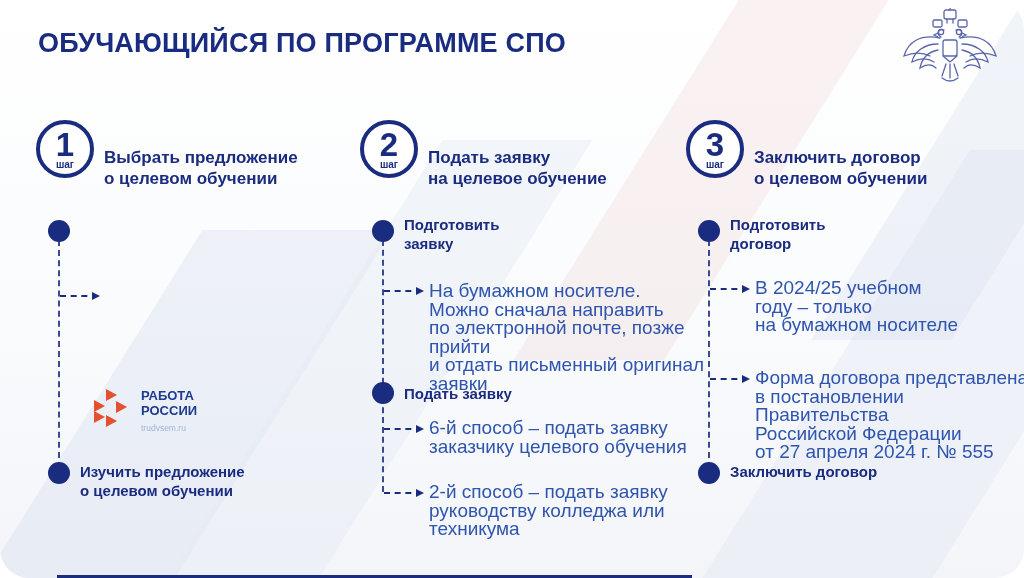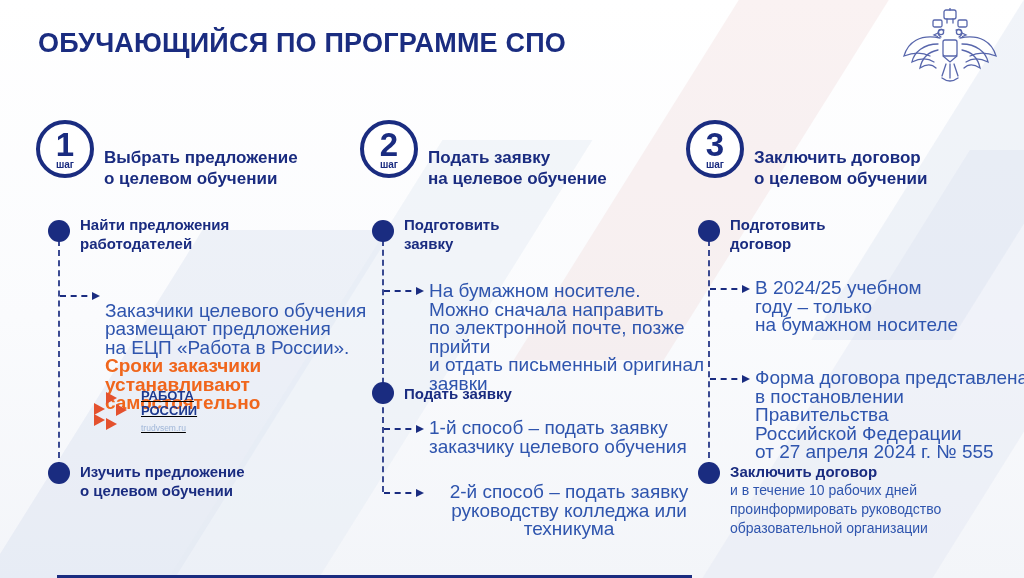--- a/index.html
+++ b/index.html
@@ -1,19 +1,19 @@
 <!DOCTYPE html>
 <html><head>
 <meta charset="utf-8">
 <style>
   * { margin:0; padding:0; box-sizing:border-box; }
   html,body { width:1024px; height:578px; }
   body { font-family:"Liberation Sans","DejaVu Sans",sans-serif; }
   .page { position:relative; width:1024px; height:578px; overflow:hidden;
-          background:linear-gradient(180deg,#ffffff 0%,#fafbfd 55%,#f3f5f9 100%); }
+          background:linear-gradient(180deg,#ffffff 0%,#fafbfd 55%,#f3f5f9 100%);border-radius:29px; }
 
   
   .stripe { position:absolute; transform:skewX(-32deg); pointer-events:none; }
   .s1 { left:40px;  top:230px; width:190px; height:520px; background:rgba(205,216,234,.30); }
   .s2 { left:255px; top:140px; width:150px; height:600px; background:rgba(228,234,244,.45); }
   .s3 { left:645px; top:-60px; width:150px; height:420px; background:rgba(236,208,208,.28); }
   .s4 { left:795px; top:150px; width:230px; height:560px; background:rgba(224,231,242,.40); }
   .s5 { left:930px; top:-40px; width:140px; height:380px; background:rgba(214,223,238,.35); }
 
   .title    { position:absolute; left:38px; top:28px; font-size:27px; font-weight:bold;
@@ -51,21 +51,21 @@
   .harrow { position:absolute; left:24px; width:38px; height:0; border-top:2px dashed #1a2c80; }
   .harrow::after { content:""; position:absolute; right:-2px; top:-5px; width:0; height:0;
                    border-left:8px solid #1a2c80; border-top:4px solid transparent;
                    border-bottom:4px solid transparent; }
 
   .note { position:absolute; left:69px; font-size:19px; color:#2f55ae; line-height:18.5px;
           white-space:pre-line; width:280px; }
   .note .hl { display:block; color:#f0661c; font-weight:bold; }
 
   
-  .logo { position:absolute; left:57px; top:268px; display:flex; align-items:flex-end;text-decoration:underline; }
+  .logo { position:absolute; left:57px; top:268px; display:flex; align-items:flex-start; }
   .tri-cluster { position:relative; width:40px; height:42px; margin-right:8px; }
   .tri { position:absolute; width:0; height:0; border-top:6px solid transparent;
          border-bottom:6px solid transparent; border-left:11px solid #e4512e; }
   .t1 { left:13px; top:1px; }
   .t2 { left:1px;  top:12px; }
   .t3 { left:23px; top:13px; }
   .t4 { left:1px;  top:23px; }
   .t5 { left:13px; top:27px; }
   .logo-name { font-size:13px; font-weight:bold; color:#1d3a8f; line-height:15px; white-space:pre-line; }
   .logo-url  { font-size:8.5px; color:#9fb6d8; margin-top:5px; }
@@ -110,32 +110,22 @@
     <div class="step-circle">
       <div class="step-num">1</div>
       <div class="step-word">шаг</div>
     </div>
     <div class="step-title">Выбрать предложение
 о целевом обучении</div>
 
     <div class="vline v1"></div>
 
     <div class="bullet" style="top:100px;"></div>
-    <div class="item-heading" style="top:95px;">Найти предложения
-работодателей</div>
 
     <div class="harrow" style="top:175px;"></div>
-    <div class="note" style="top:163px;">
-      <span>Заказчики целевого обучения
-размещают предложения
-на ЕЦП «Работа в России».</span>
-      <span class="hl">Сроки заказчики
-устанавливают
-самостоятельно</span>
-    </div>
 
     <div class="logo">
       <div class="tri-cluster">
         <div class="tri t1"></div>
           <div class="tri t2"></div>
           <div class="tri t3"></div>
         <div class="tri t4"></div>
           <div class="tri t5"></div>
       </div>
       <div>
@@ -167,25 +157,25 @@
     <div class="harrow" style="top:170px;"></div>
     <div class="note" style="top:162px;">На бумажном носителе.
 Можно сначала направить
 по электронной почте, позже прийти
 и отдать письменный оригинал заявки</div>
 
     <div class="bullet" style="top:262px;"></div>
     <div class="item-heading" style="top:264px;">Подать заявку</div>
 
     <div class="harrow" style="top:308px;"></div>
-    <div class="note" style="top:299px;">1-й способ – подать заявку
+    <div class="note" style="top:299px;">6-й способ – подать заявку
 заказчику целевого обучения</div>
 
     <div class="harrow" style="top:372px;"></div>
-    <div class="note" style="top:363px;text-align:center;">2-й способ – подать заявку
+    <div class="note" style="top:363px;">2-й способ – подать заявку
 руководству колледжа или техникума</div>
   </div>
 
   <div class="column col3">
     <div class="step-circle">
       <div class="step-num">3</div>
       <div class="step-word">шаг</div>
     </div>
     <div class="step-title">Заключить договор
 о целевом обучении</div>
@@ -202,19 +192,16 @@
 на бумажном носителе</div>
 
     <div class="harrow" style="top:258px;"></div>
     <div class="note" style="top:249px;">Форма договора представлена
 в постановлении Правительства
 Российской Федерации
 от 27 апреля 2024 г. № 555</div>
 
     <div class="bullet" style="top:342px;"></div>
     <div class="item-heading" style="top:342px;">Заключить договор</div>
-    <div class="item-sub" style="top:361px;">и в течение 10 рабочих дней
-проинформировать руководство
-образовательной организации</div>
   </div>
 
   <div class="bottom-bar"></div>
 </div>
 
 </body></html>

